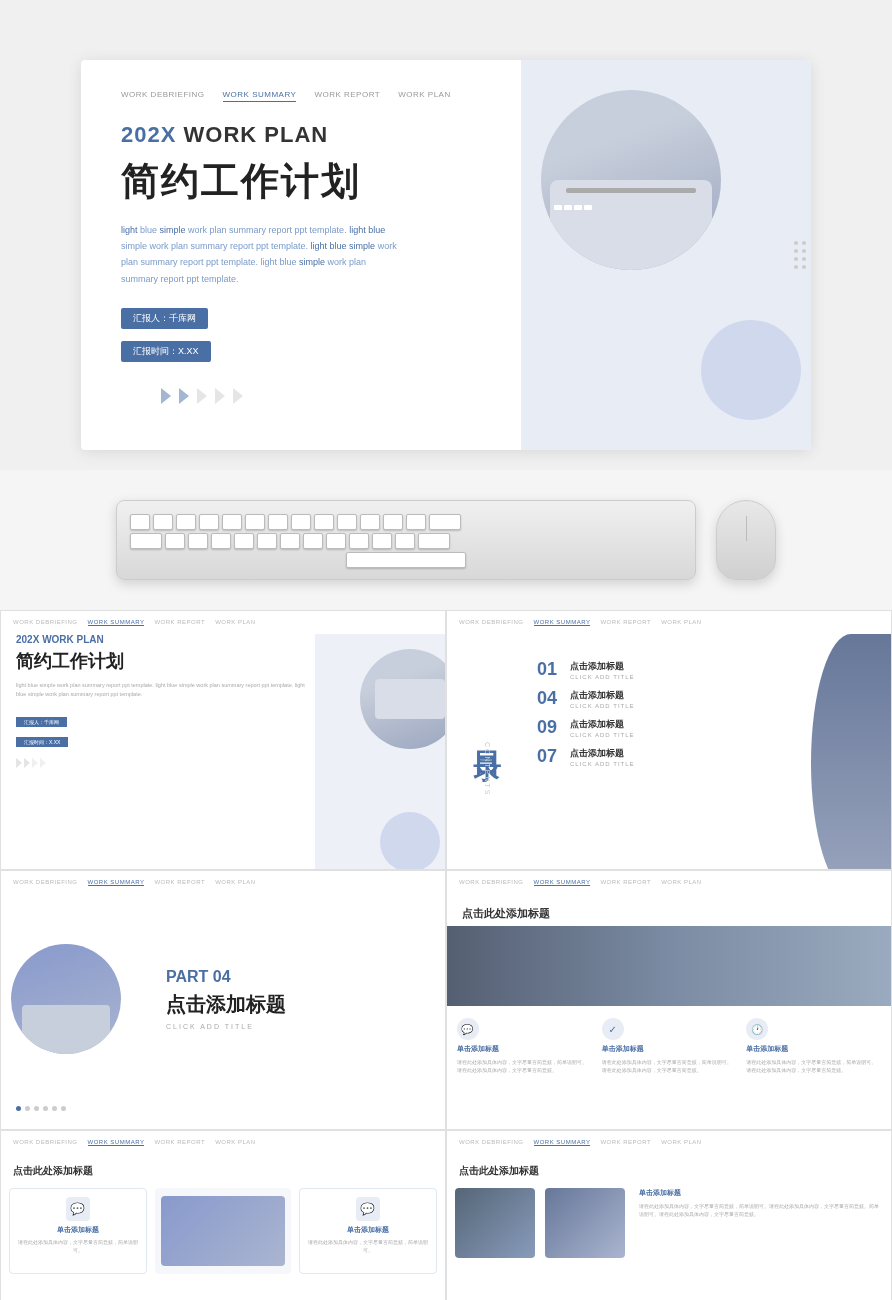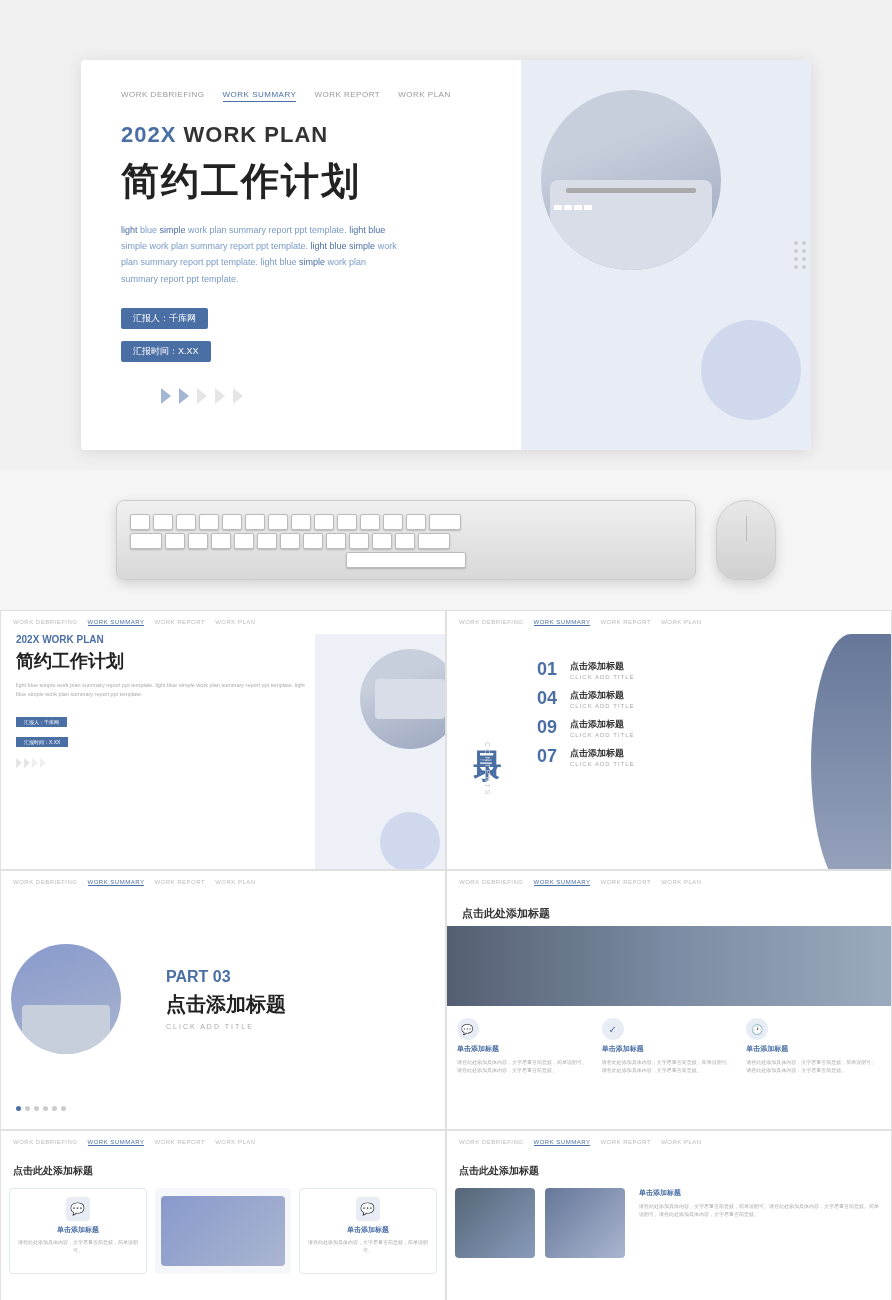--- a/index.html
+++ b/index.html
@@ -775,21 +775,21 @@
       <span>WORK REPORT</span>
       <span>WORK PLAN</span>
     </div>
     <div style="display:flex;align-items:center;height:210px;padding:10px;">
       <div style="width:110px;height:110px;border-radius:50%;background:linear-gradient(160deg,#7788bb,#99aac8);flex-shrink:0;margin-right:10px;overflow:hidden;">
         <div style="width:100%;height:100%;background:linear-gradient(160deg,#8899cc,#aab5d0);display:flex;align-items:flex-end;justify-content:center;">
           <div style="width:80%;height:45%;background:#c8cfdc;border-radius:4px;"></div>
         </div>
       </div>
       <div class="part-content">
-        <div class="part-label">PART 03</div>
+        <div class="part-label">PART 04</div>
         <div class="part-title">点击添加标题</div>
         <div class="part-sub">CLICK ADD TITLE</div>
       </div>
     </div>
     <div class="dots-row">
       <div class="dot active"></div>
       <div class="dot"></div>
       <div class="dot"></div>
       <div class="dot"></div>
       <div class="dot"></div>

